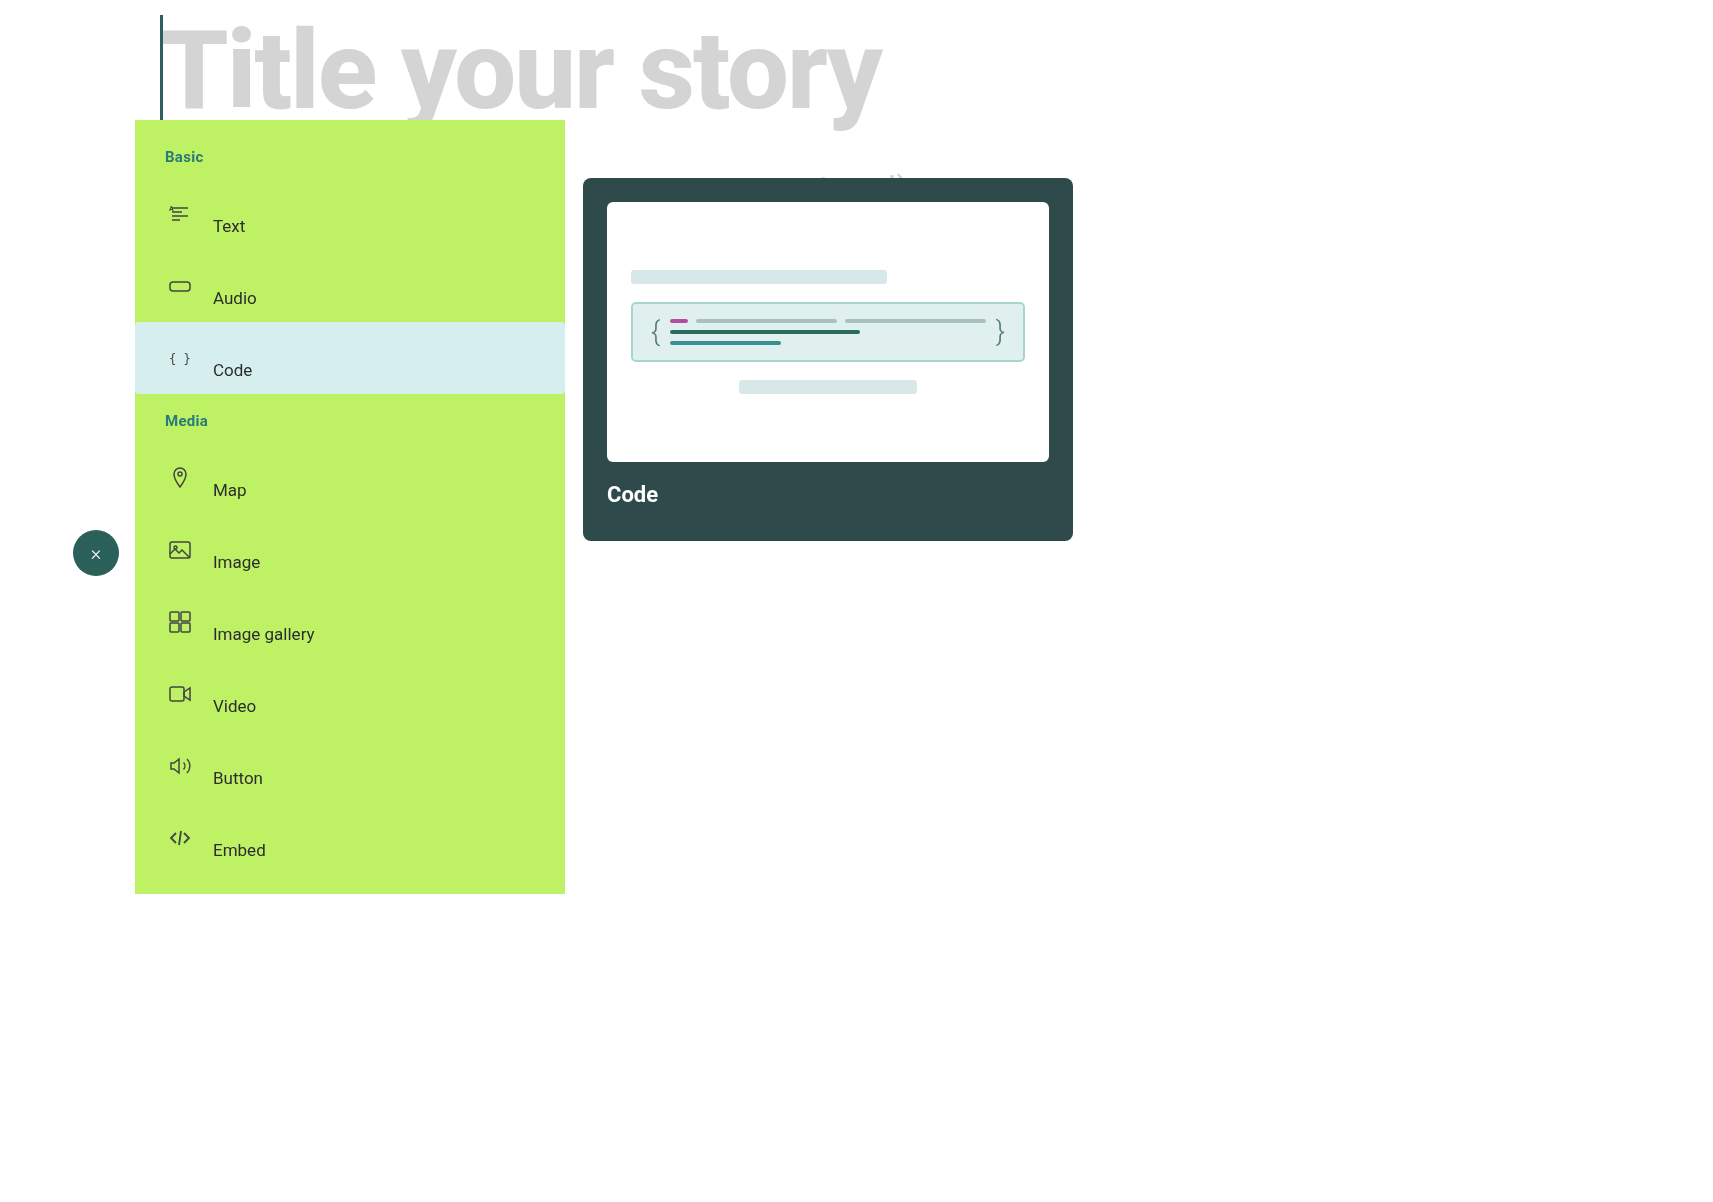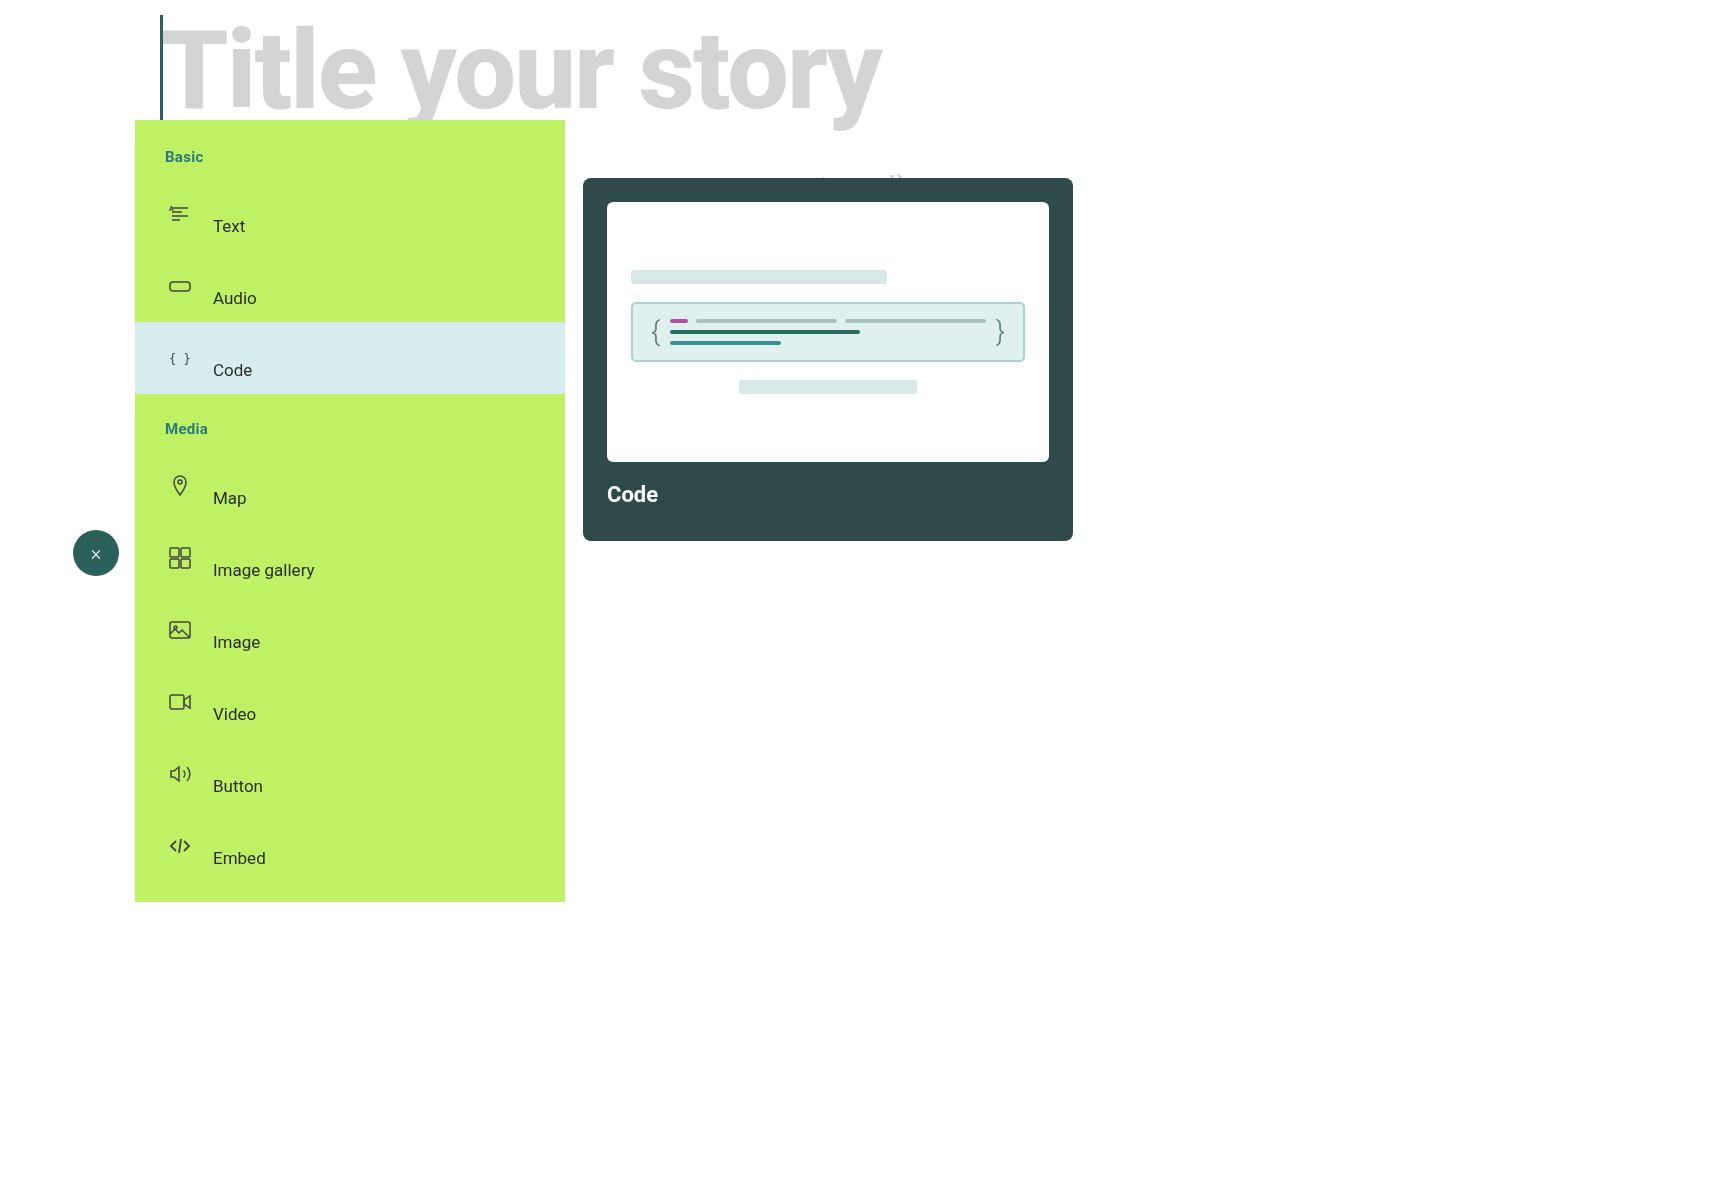--- a/index.html
+++ b/index.html
@@ -284,53 +284,53 @@
 
   <div class="menu-item active">
     <div class="menu-item-icon">
       <svg class="icon-svg" viewBox="0 0 24 24" fill="none" stroke="#444" stroke-width="1.8">
         <text x="1" y="17" font-size="12" fill="#444" stroke="none" font-family="monospace">{ }</text>
       </svg>
     </div>
     <span class="menu-item-label">Code</span>
   </div>
 
-  <div class="section-label" style="margin-top: 18px;">Media</div>
+  <div class="section-label" style="margin-top: 10px;">Media</div>
 
   <div class="menu-item">
     <div class="menu-item-icon">
       <svg class="icon-svg" viewBox="0 0 24 24" fill="none" stroke="#444" stroke-width="1.5">
         <path d="M12 2C8.7 2 6 4.7 6 8c0 5 6 13 6 13s6-8 6-13c0-3.3-2.7-6-6-6z"></path>
         <circle cx="12" cy="8" r="2"></circle>
       </svg>
     </div>
     <span class="menu-item-label">Map</span>
+  </div>
+
+  <div class="menu-item">
+    <div class="menu-item-icon">
+      <svg class="icon-svg" viewBox="0 0 24 24" fill="none" stroke="#444" stroke-width="1.5">
+        <rect x="2" y="4" width="20" height="16" rx="2"></rect>
+        <path d="M2 16l5-5 4 4 3-3 8 8"></path>
+        <circle cx="7.5" cy="9.5" r="1.5"></circle>
+      </svg>
+    </div>
+    <span class="menu-item-label">Image</span>
   </div>
 
   <div class="menu-item">
     <div class="menu-item-icon">
       <svg class="icon-svg" viewBox="0 0 24 24" fill="none" stroke="#444" stroke-width="1.5">
         <rect x="2" y="2" width="9" height="9" rx="1"></rect>
         <rect x="13" y="2" width="9" height="9" rx="1"></rect>
         <rect x="2" y="13" width="9" height="9" rx="1"></rect>
         <rect x="13" y="13" width="9" height="9" rx="1"></rect>
       </svg>
     </div>
     <span class="menu-item-label">Image gallery</span>
-  </div>
-
-  <div class="menu-item">
-    <div class="menu-item-icon">
-      <svg class="icon-svg" viewBox="0 0 24 24" fill="none" stroke="#444" stroke-width="1.5">
-        <rect x="2" y="4" width="20" height="16" rx="2"></rect>
-        <path d="M2 16l5-5 4 4 3-3 8 8"></path>
-        <circle cx="7.5" cy="9.5" r="1.5"></circle>
-      </svg>
-    </div>
-    <span class="menu-item-label">Image</span>
   </div>
 
   <div class="menu-item">
     <div class="menu-item-icon">
       <svg class="icon-svg" viewBox="0 0 24 24" fill="none" stroke="#444" stroke-width="1.5">
         <rect x="2" y="5" width="14" height="14" rx="2"></rect>
         <path d="M16 10l6-4v12l-6-4V10z"></path>
       </svg>
     </div>
     <span class="menu-item-label">Video</span>

